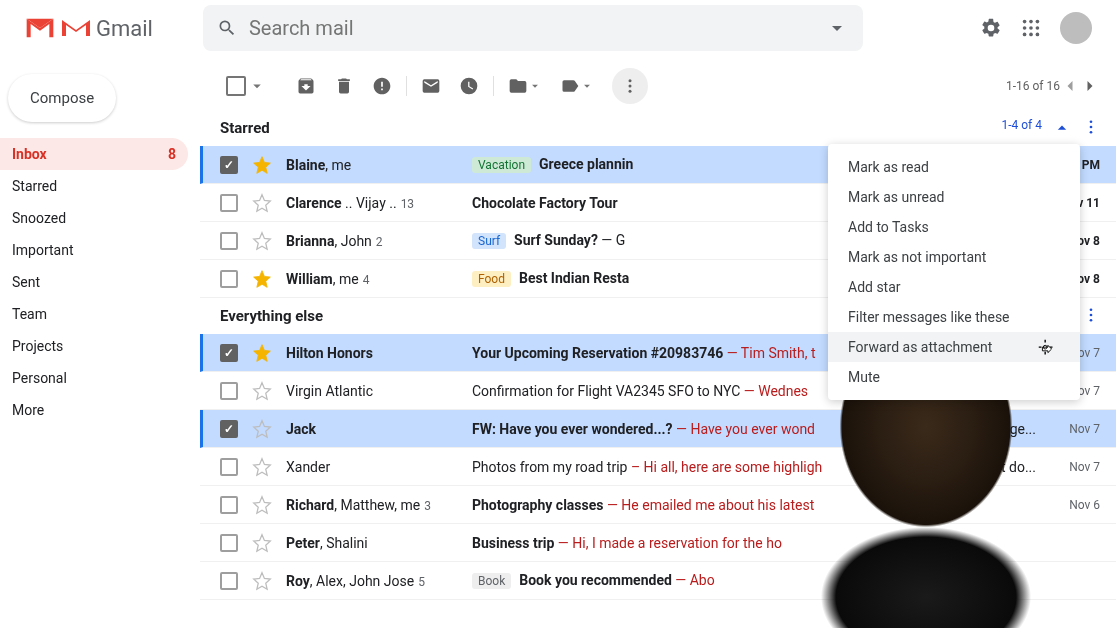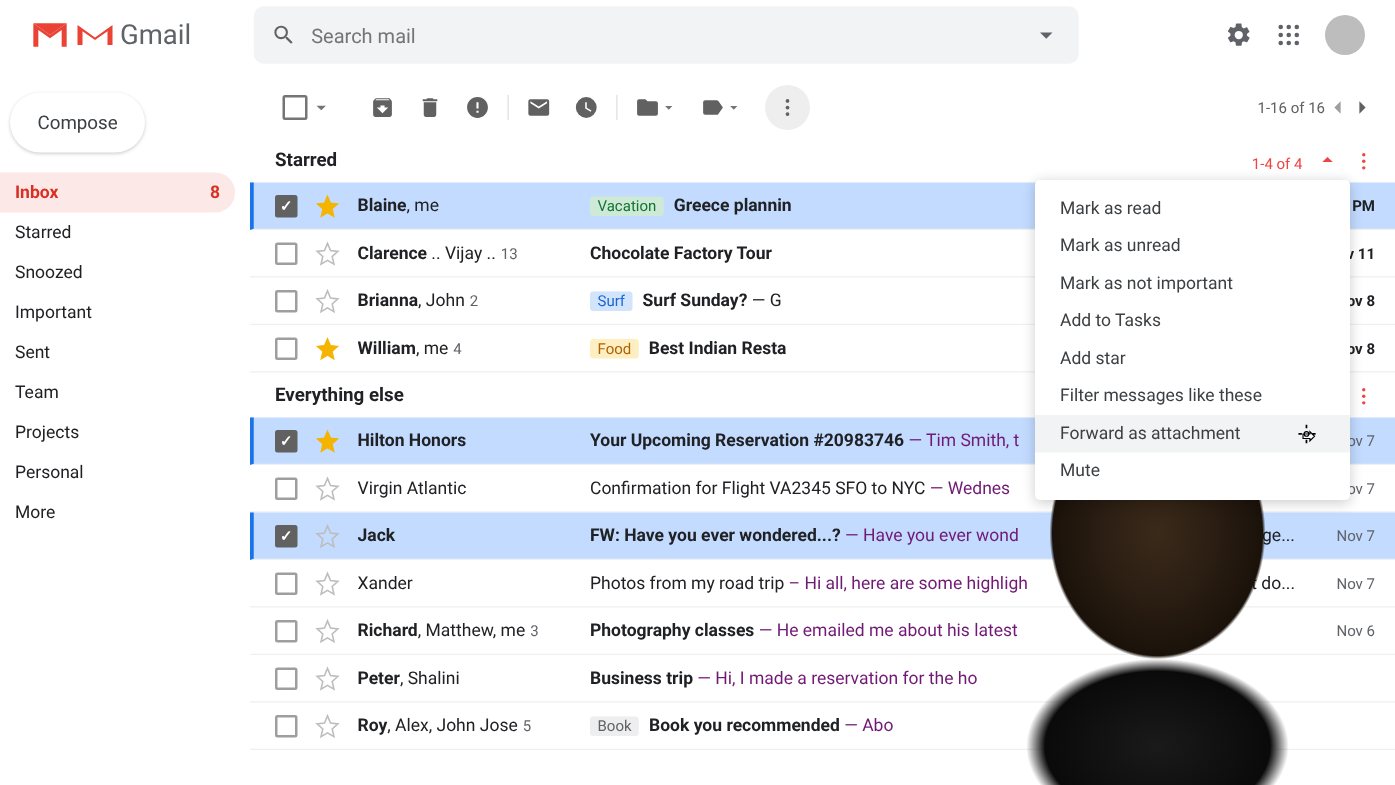--- a/index.html
+++ b/index.html
@@ -4,21 +4,21 @@
 <style>
 * { margin: 0; padding: 0; box-sizing: border-box; font-family: 'Google Sans', Roboto, Arial, sans-serif; }
 body { width: 1116px; height: 628px; background: #fff; overflow: hidden; position: relative; color: #202124; }
 
 .header { display: flex; align-items: center; height: 56px; padding: 0 16px; }
 .logo { display: flex; align-items: center; gap: 4px; margin-left: 8px; margin-right: 50px; }
 .logo svg { width: 32px; height: 24px; }
 .logo-text { font-size: 22px; color: #5f6368; font-weight: 400; }
 .search-bar { flex: 1; max-width: 660px; height: 46px; background: #f1f3f4; border-radius: 8px; display: flex; align-items: center; padding: 0 14px; }
 .search-bar .icon { color: #5f6368; }
-.search-bar input { border: none; background: transparent; flex: 1; font-size: 16px; padding: 0 12px; outline: none; color: #8b5cf6; }
+.search-bar input { border: none; background: transparent; flex: 1; font-size: 20px; padding: 0 12px; outline: none; color: #8b5cf6; }
 .search-dd { width: 24px; height: 24px; color: #757575; }
 .header-right { margin-left: auto; display: flex; align-items: center; gap: 18px; padding-right: 8px; }
 .header-right .icon { color: #5f6368; cursor: pointer; width: 22px; height: 22px; }
 .avatar { width: 32px; height: 32px; border-radius: 50%; background: #bdbdbd; }
 
 .main { display: flex; height: calc(100% - 56px); }
 .sidebar { width: 200px; padding-top: 10px; }
 .compose { margin: 8px 0 16px 8px; padding: 0 22px; height: 48px; border-radius: 24px; background: #fff; box-shadow: 0 1px 3px rgba(0,0,0,0.2); display: inline-flex; align-items: center; font-size: 15px; color: #3c4043; cursor: pointer; }
 .nav-item { height: 32px; padding: 0 12px 0 12px; display: flex; align-items: center; font-size: 14px; color: #202124; border-radius: 0 16px 16px 0; margin-right: 12px; cursor: pointer; justify-content: space-between; }
 .nav-item.active { background: #fce8e6; color: #d93025; font-weight: 700; }
@@ -30,41 +30,41 @@
 .tb-caret { margin-left: 2px; color: #757575; }
 .tb-group { display: flex; align-items: center; gap: 18px; margin-left: 30px; }
 .tb-sep { width: 1px; height: 20px; background: #e0e0e0; margin: 0 14px; }
 .tb-icon { color: #616161; cursor: pointer; }
 .more-btn { width: 36px; height: 36px; border-radius: 50%; background: #eeeeee; display: flex; align-items: center; justify-content: center; cursor: pointer; }
 .toolbar-right { margin-left: auto; display: flex; align-items: center; color: #616161; font-size: 12px; }
 .nav-arrow { color: #9e9e9e; cursor: pointer; }
 
 .section-hdr { display: flex; align-items: center; padding: 8px 16px 8px 20px; }
 .section-title { font-size: 15px; font-weight: 700; color: #202124; }
-.section-hdr .right { margin-left: auto; display: flex; align-items: flex-end; gap: 10px; color: #ef4444; font-size: 12px; }
+.section-hdr .right { margin-left: auto; display: flex; align-items: flex-start; gap: 10px; color: #1d4ed8; font-size: 12px; }
 
 .row { display: flex; align-items: center; height: 38px; border-bottom: 1px solid #f0f0f0; padding: 0 16px 0 20px; font-size: 14px; position: relative; }
 .row.sel { background: #c2dbff; border-left: 3px solid #1a73e8; padding-left: 17px; }
 .row .ck { width: 18px; height: 18px; border: 2px solid #9e9e9e; border-radius: 2px; margin-right: 14px; cursor: pointer; flex-shrink: 0; }
 .row.sel .ck { background: #616161; border-color: #616161; display: flex; align-items: center; justify-content: center; }
 .row.sel .ck::after { content: '✓'; color: #fff; font-size: 12px; font-weight: bold; }
 .star { width: 20px; height: 20px; margin-right: 14px; cursor: pointer; flex-shrink: 0; }
 .star.on svg { fill: #f4b400; stroke: #f4b400; }
 .star.off svg { fill: none; stroke: #bdbdbd; stroke-width: 1.5; }
 .sender { width: 186px; flex-shrink: 0; white-space: nowrap; overflow: hidden; }
 .sender .b { font-weight: 700; }
 .sender .ct { color: #5f6368; font-weight: 400; margin-left: 4px; font-size: 12px; }
 .tag { padding: 1px 6px; border-radius: 3px; font-size: 12px; margin-right: 8px; display: inline-block; }
 .tag.vacation { background: #ceead6; color: #137333; }
 .tag.surf { background: #d2e3fc; color: #1967d2; }
 .tag.food { background: #feefc3; color: #b06000; }
 .tag.book { background: #eeeeee; color: #5f6368; }
 .subj { flex: 1; white-space: nowrap; overflow: hidden; text-overflow: ellipsis; }
 .subj .b { font-weight: 700; }
-.subj .sn { color: #701a75; }
+.subj .sn { color: #b91c1c; }
 .date { width: 60px; text-align: right; flex-shrink: 0; font-size: 12px; color: #5f6368; }
 .row .date.b, .row.unread .date { font-weight: 700; color: #202124; }
 
 .menu { position: absolute; top: 88px; left: 628px; width: 252px; background: #fff; box-shadow: 0 2px 10px rgba(0,0,0,0.2); border-radius: 4px; padding: 8px 0; z-index: 100; }
 .menu-item { height: 30px; padding: 0 20px; display: flex; align-items: center; font-size: 14px; color: #3c4043; cursor: pointer; }
 .menu-item.hl { background: #f1f3f4; }
 
 .cursor { position: absolute; top: 282px; left: 836px; z-index: 101; }
 
 .overlay-person { position: absolute; bottom: 0; right: 40px; width: 300px; height: 310px; z-index: 50; background: radial-gradient(ellipse 120px 140px at 50% 35%, #3a2a1a 0%, #2a1d12 40%, #1a120a 70%, transparent 72%), radial-gradient(ellipse 150px 100px at 50% 90%, #1a1a1a 0%, #0a0a0a 60%, transparent 70%); border-radius: 50% 50% 0 0; }
@@ -352,22 +352,22 @@
           <span class="sender"><span class="b">Roy</span>, Alex, John Jose<span class="ct">5</span></span>
           <span class="subj"><span class="tag book">Book</span><span class="b">Book you recommended</span><span class="sn"> — Abo</span></span>
           <span class="date "></span>
         </div>
       </div>
 
     <div class="menu">
       <div id="menu-items">
           <div class="menu-item">Mark as read</div>
           <div class="menu-item">Mark as unread</div>
+          <div class="menu-item">Add to Tasks</div>
           <div class="menu-item">Mark as not important</div>
-          <div class="menu-item">Add to Tasks</div>
           <div class="menu-item">Add star</div>
           <div class="menu-item">Filter messages like these</div>
           <div class="menu-item hl">Forward as attachment</div>
           <div class="menu-item">Mute</div>
         </div>
     </div>
 
     <svg class="cursor" width="22" height="22" viewBox="0 0 24 24">
         <path d="M10 2v3M10 15v3M3 10h3M15 10h3" stroke="#000" stroke-width="1.5" fill="none"></path>
         <path d="M7 8 h6 v-2 l4 4 -4 4 v-2 h-6 z" fill="#fff" stroke="#000" stroke-width="1" transform="translate(0,2)"></path>

